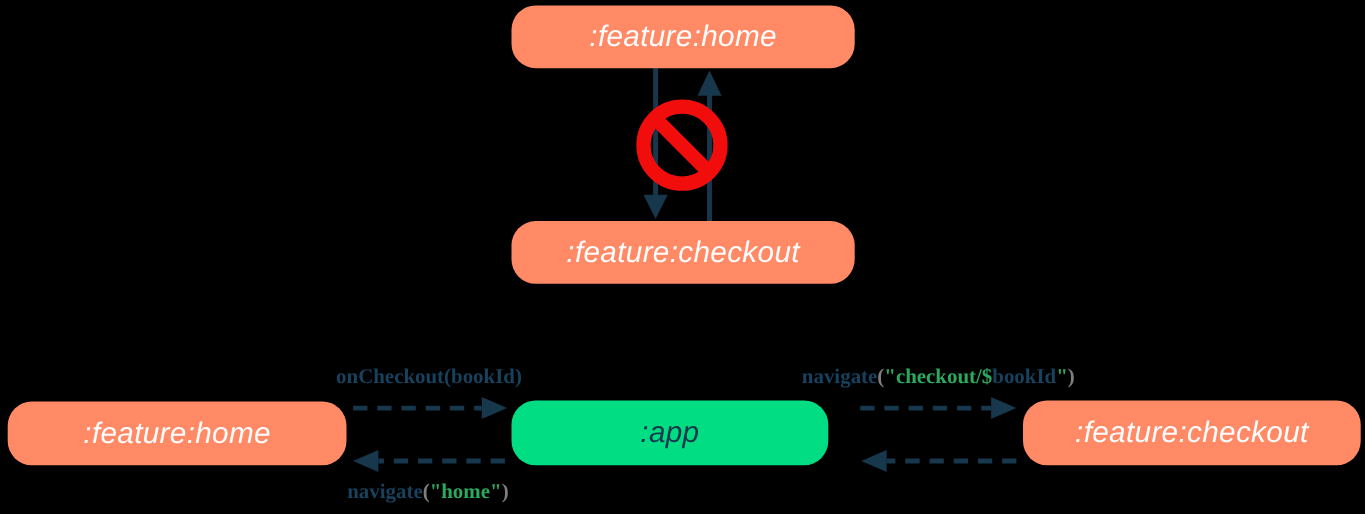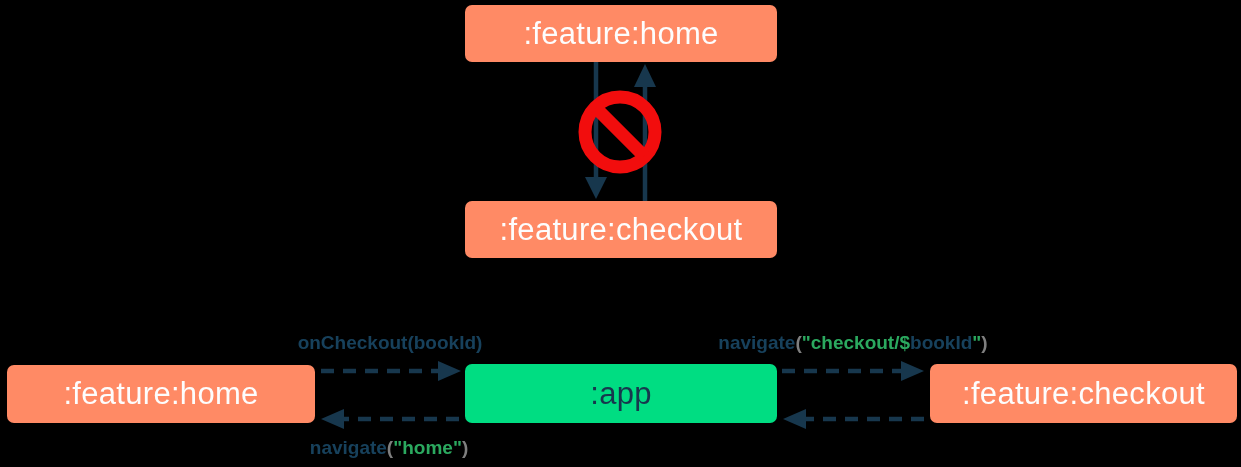--- a/index.html
+++ b/index.html
@@ -19,37 +19,38 @@
     position: absolute;
     left: 0;
     top: 0;
     pointer-events: none;
   }
   .box {
     position: absolute;
     display: flex;
     align-items: center;
     justify-content: center;
-    border-radius: 7px;
-    font-size: 31px;
+    border-radius: 22px;
+    font-size: 27px;
     letter-spacing: 0.3px;
+    font-style: italic;
   }
   .feature-box {
     background: #FF8A65;
     color: #FDFDFD;
   }
   .app-box {
     background: #00DD82;
     color: #17374D;
   }
   .code {
     position: absolute;
     transform: translateX(-50%);
     white-space: nowrap;
-    font-family: Liberation Sans, sans-serif;
+    font-family: Liberation Serif, serif;
     font-weight: 700;
     font-size: 19px;
     color: #17415C;
   }
   .code .str   { color: #2BA95F; }
   .code .paren { color: #7F7F7F; }
   .code .bold  { font-weight: 800; }
   .navy-line { stroke: #17374D; stroke-width: 4.5; fill: none; }
   .navy-fill { fill: #17374D; stroke: none; }
   .dashed    { stroke-dasharray: 13 9; }
@@ -95,21 +96,21 @@
   </div>
 
   <div class="box feature-box" style="left:465px; top:201px; width:312px; height:57px;">
     <span>:feature:checkout</span>
   </div>
 
   <div class="box feature-box" style="left:7px; top:365px; width:308px; height:58px;">
     <span>:feature:home</span>
   </div>
 
-  <div class="box app-box" style="left:465px; top:364px; width:312px; height:59px;">
+  <div class="box app-box" style="left:465px; top:364px; width:288px; height:59px;">
     <span>:app</span>
   </div>
 
   <div class="box feature-box" style="left:930px; top:364px; width:307px; height:59px;">
     <span>:feature:checkout</span>
   </div>
 
   <div class="code" style="left:390px; top:332px;">
     <span>onCheckout(</span><span class="bold">bookId</span><span>)</span>
   </div>

